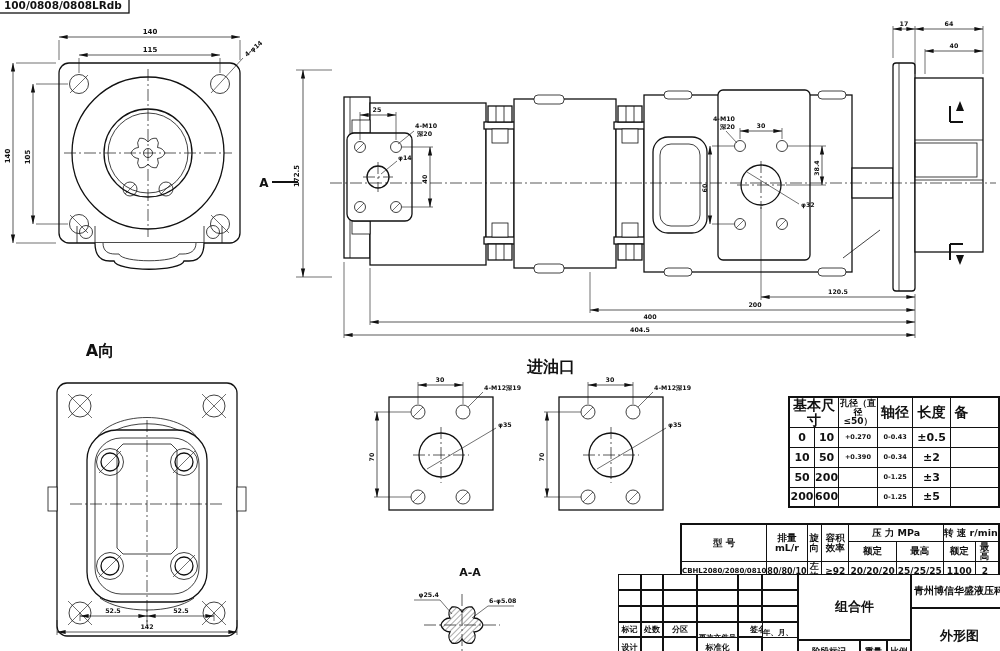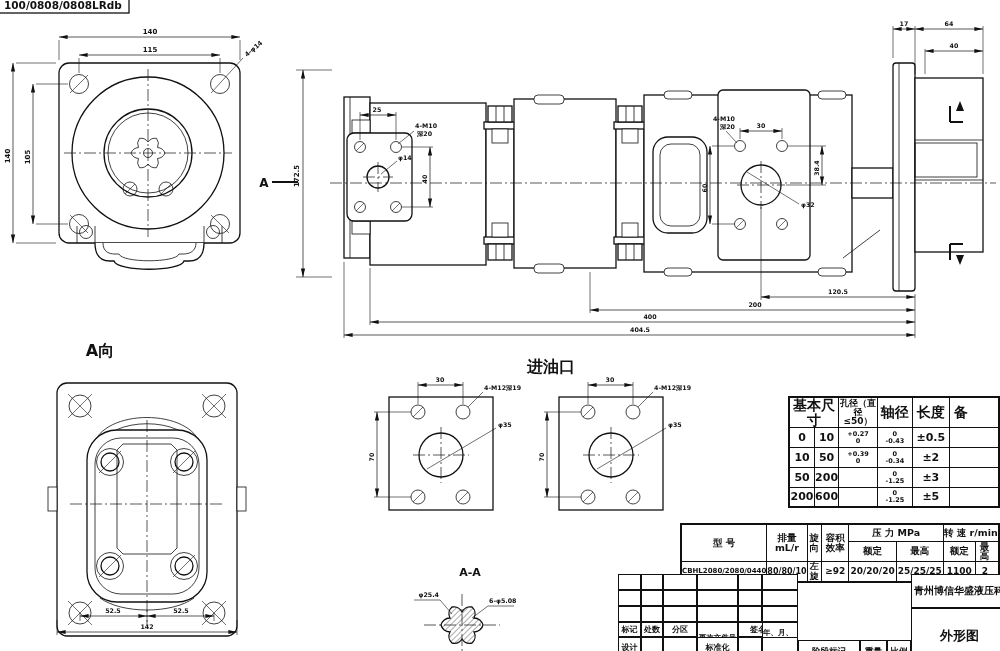--- a/index.html
+++ b/index.html
@@ -25,21 +25,21 @@
   .boxlbl{font-size:10.5px;text-anchor:start;}
   
   table{border-collapse:collapse;position:absolute;table-layout:fixed;background:#fff;}
   td{border:1px solid #111;padding:0;text-align:center;vertical-align:middle;
      font-weight:bold;color:#111;line-height:1.05;overflow:hidden;}
   #tolTable{left:788px;top:396px;border:2px solid #111;font-size:11px;}
   #tolTable td.h{font-size:14px;}
   #tolTable td.hs{font-size:9px;}
   #specTable{left:680px;top:523px;border:2px solid #111;font-size:9px;}
   #specTable td.h{font-size:9.5px;}
-  .st{display:flex;flex-direction:column;align-items:center;
+  .st{display:flex;flex-direction:row;align-items:center;justify-content:center;
       font-size:6.5px;line-height:1.1;}
   
   #titleBlock{position:absolute;left:618px;top:574px;width:420px;height:90px;}
   .tb{position:absolute;border:1.4px solid #111;background:#fff;box-sizing:border-box;
       display:flex;align-items:center;justify-content:center;font-weight:bold;color:#111;}
 </style>
 </head>
 <body>
 <div id="sheet">
 
@@ -503,21 +503,21 @@
     <td colspan="2" class="h">压 力 MPa</td>
     <td colspan="2" class="h">转 速 r/min</td>
   </tr>
   <tr style="height:16px">
     <td class="h">额定</td>
     <td class="h">最高</td>
     <td class="h">额定</td>
     <td class="h" style="text-align:left;padding-left:4px">最高</td>
   </tr>
   <tr style="height:18px">
-    <td style="font-size:7px">CBHL2080/2080/0440</td>
+    <td style="font-size:7px">CBHL2080/2080/0810</td>
     <td style="font-size:8px">80/80/10</td>
     <td>左旋</td>
     <td>≥92</td>
     <td>20/20/20</td>
     <td>25/25/25</td>
     <td>1100</td>
     <td style="text-align:left;padding-left:6px">2</td>
   </tr>
 </tbody>
     </table>
@@ -550,20 +550,21 @@
   <div class="tb" style="left:120px;top:48px;width:40px;height:15px;font-size:8px">签名</div>
   <div class="tb" style="left:144px;top:48px;width:36px;height:31px;font-size:7.5px">年、月、日</div>
 
   <div class="tb" style="left:0;top:63px;width:23px;height:20px;font-size:8px">设计</div>
   <div class="tb" style="left:23px;top:63px;width:22px;height:20px"></div>
   <div class="tb" style="left:45px;top:63px;width:34px;height:20px"></div>
   <div class="tb" style="left:79px;top:63px;width:41px;height:20px;font-size:8px">标准化</div>
   <div class="tb" style="left:120px;top:63px;width:24px;height:20px"></div>
   <div class="tb" style="left:144px;top:63px;width:36px;height:20px"></div>
 
+  <div class="tb" style="left:180px;top:0;width:113px;height:66px;font-size:13px">组合件</div>
   <div class="tb" style="left:180px;top:66px;width:62px;height:24px;font-size:8.5px">阶段标记</div>
   <div class="tb" style="left:242px;top:66px;width:27px;height:24px;font-size:8.5px">重量</div>
   <div class="tb" style="left:269px;top:66px;width:24px;height:24px;font-size:8.5px">比例</div>
 
   <div class="tb" style="left:293px;top:0;width:127px;height:34px;font-size:10px;justify-content:flex-start;padding-left:2px">青州博信华盛液压科技有</div>
   <div class="tb" style="left:293px;top:34px;width:127px;height:56px;font-size:13px;justify-content:flex-start;padding-left:28px">外形图</div>
 </div>
 
 </div>
 

